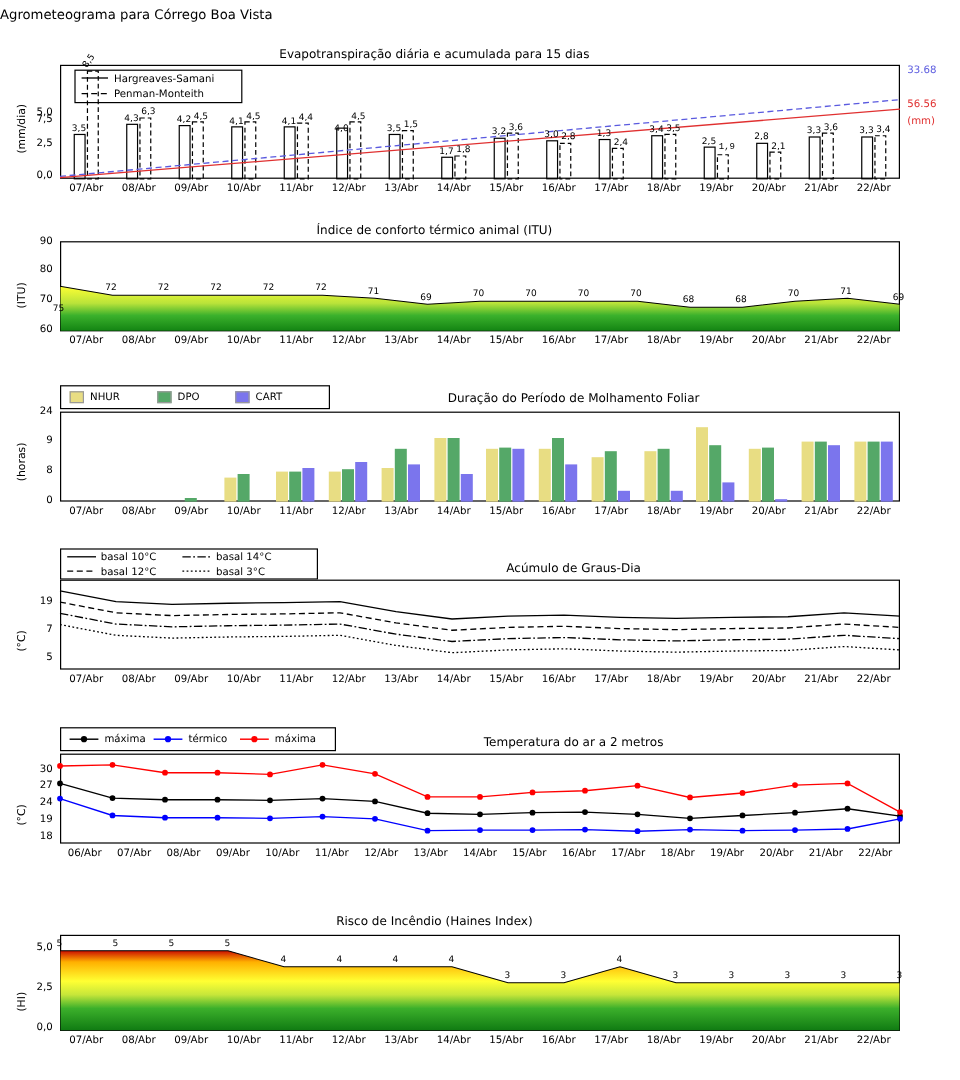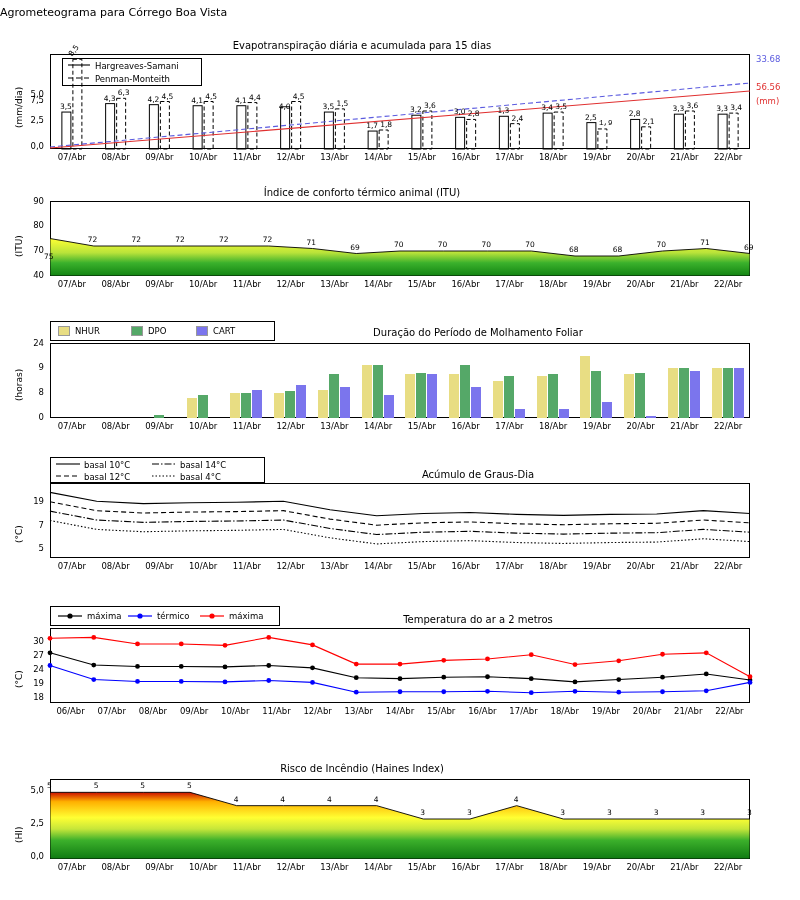--- a/index.html
+++ b/index.html
@@ -136,21 +136,21 @@
         <div class="xtick" style="left: 618.625px; top: 124px;">20/Abr</div>
         <div class="xtick" style="left: 662.375px; top: 124px;">21/Abr</div>
         <div class="xtick" style="left: 706.125px; top: 124px;">22/Abr</div>
       </div>
   </div>
 
   <div class="panel" style="left:0;top:185px;width:800px;height:115px;">
     <div class="panel-title" style="top:2px;left:-38px;">Índice de conforto térmico animal (ITU)</div>
     <div class="ylabel" style="left:14px;top:72px;">(ITU)</div>
     <div class="axis-box" style="left:50px;top:16px;width:700px;height:75px;"></div>
-    <div class="ytick" style="left:14px;top:85px;">40</div>
+    <div class="ytick" style="left:14px;top:85px;">60</div>
     <div class="ytick" style="left:14px;top:60px;">70</div>
     <div class="ytick" style="left:14px;top:35px;">80</div>
     <div class="ytick" style="left:14px;top:11px;">90</div>
     <svg width="800" height="115">
       <defs>
         <linearGradient id="ituGrad" x1="0" y1="1" x2="0" y2="0">
           <stop offset="0%" stop-color="#128312"></stop>
           <stop offset="35%" stop-color="#3bb12c"></stop>
           <stop offset="62%" stop-color="#b9e33a"></stop>
           <stop offset="100%" stop-color="#ffff33"></stop>
@@ -291,21 +291,21 @@
     <div class="legend-box" style="left:50px;top:2px;width:215px;height:26px;"></div>
     <svg width="800" height="125">
       <line x1="56" y1="9" x2="80" y2="9" stroke="#000" stroke-width="1.1"></line>
       <line x1="56" y1="21" x2="80" y2="21" stroke="#000" stroke-width="1.1" stroke-dasharray="5,3"></line>
       <line x1="152" y1="9" x2="176" y2="9" stroke="#000" stroke-width="1.1" stroke-dasharray="7,2,1.5,2"></line>
       <line x1="152" y1="21" x2="176" y2="21" stroke="#000" stroke-width="1.1" stroke-dasharray="1.5,2"></line>
     </svg>
     <div class="legend-txt" style="left:84px;top:5px;">basal 10°C</div>
     <div class="legend-txt" style="left:84px;top:17px;">basal 12°C</div>
     <div class="legend-txt" style="left:180px;top:5px;">basal 14°C</div>
-    <div class="legend-txt" style="left:180px;top:17px;">basal 4°C</div>
+    <div class="legend-txt" style="left:180px;top:17px;">basal 3°C</div>
 
     <svg width="800" height="125">
       <g id="p4-lines">
           <path d="M 50 37.375 L 96.66666666666666 46.28125 L 143.33333333333331 48.625 L 190 47.6875 L 236.66666666666666 47.21875 L 283.33333333333337 46.28125 L 330 54.71875 L 376.6666666666667 60.8125 L 423.3333333333333 58.46875 L 470 57.53125 L 516.6666666666667 59.40625 L 563.3333333333334 60.34375 L 610 59.40625 L 656.6666666666666 58.9375 L 703.3333333333334 55.65625 L 750 58.46875" fill="none" stroke="#000" stroke-width="1.1"></path>
           <path d="M 50 46.75 L 96.66666666666666 55.65625 L 143.33333333333331 58 L 190 57.0625 L 236.66666666666666 56.59375 L 283.33333333333337 55.65625 L 330 64.09375 L 376.6666666666667 70.1875 L 423.3333333333333 67.84375 L 470 66.90625 L 516.6666666666667 68.78125 L 563.3333333333334 69.71875 L 610 68.78125 L 656.6666666666666 68.3125 L 703.3333333333334 65.03125 L 750 67.84375" fill="none" stroke="#000" stroke-width="1.1" stroke-dasharray="5,3"></path>
           <path d="M 50 56.125 L 96.66666666666666 65.03125 L 143.33333333333331 67.375 L 190 66.4375 L 236.66666666666666 65.96875 L 283.33333333333337 65.03125 L 330 73.46875 L 376.6666666666667 79.5625 L 423.3333333333333 77.21875 L 470 76.28125 L 516.6666666666667 78.15625 L 563.3333333333334 79.09375 L 610 78.15625 L 656.6666666666666 77.6875 L 703.3333333333334 74.40625 L 750 77.21875" fill="none" stroke="#000" stroke-width="1.1" stroke-dasharray="7,2,1.5,2"></path>
           <path d="M 50 65.5 L 96.66666666666666 74.40625 L 143.33333333333331 76.75 L 190 75.8125 L 236.66666666666666 75.34375 L 283.33333333333337 74.40625 L 330 82.84375 L 376.6666666666667 88.9375 L 423.3333333333333 86.59375 L 470 85.65625 L 516.6666666666667 87.53125 L 563.3333333333334 88.46875 L 610 87.53125 L 656.6666666666666 87.0625 L 703.3333333333334 83.78125 L 750 86.59375" fill="none" stroke="#000" stroke-width="1.1" stroke-dasharray="1.5,2"></path>
         </g>
     </svg>
     <div id="p4-xticks">

